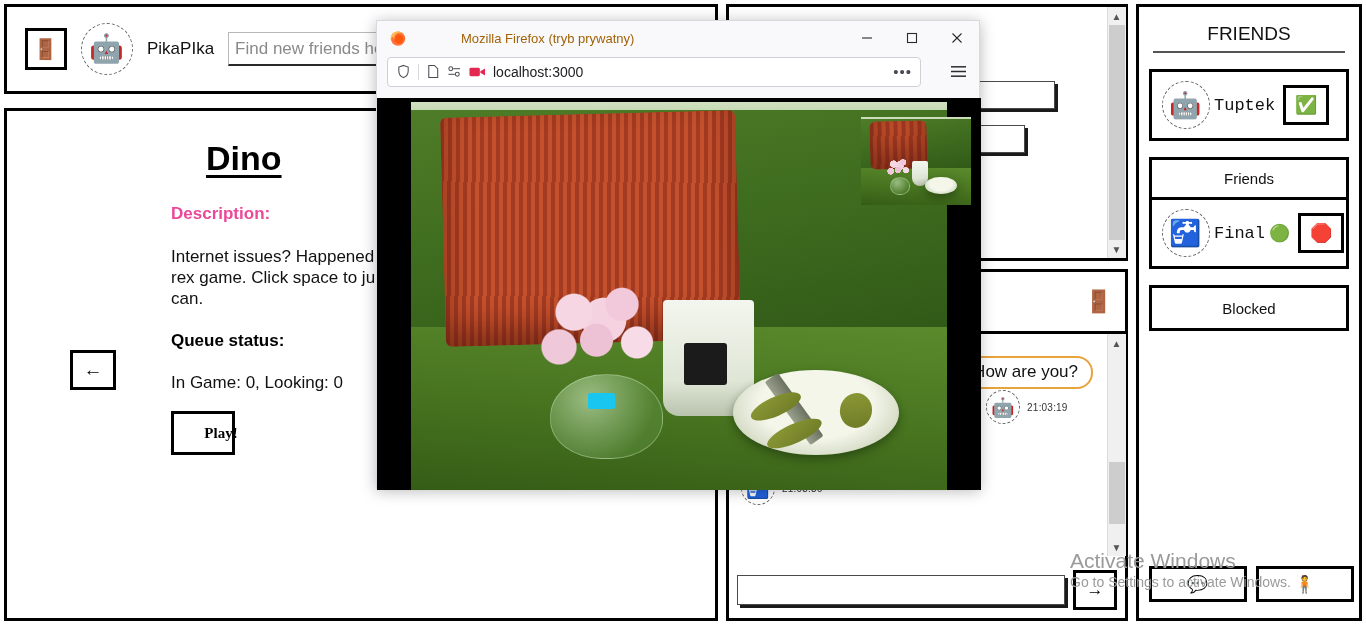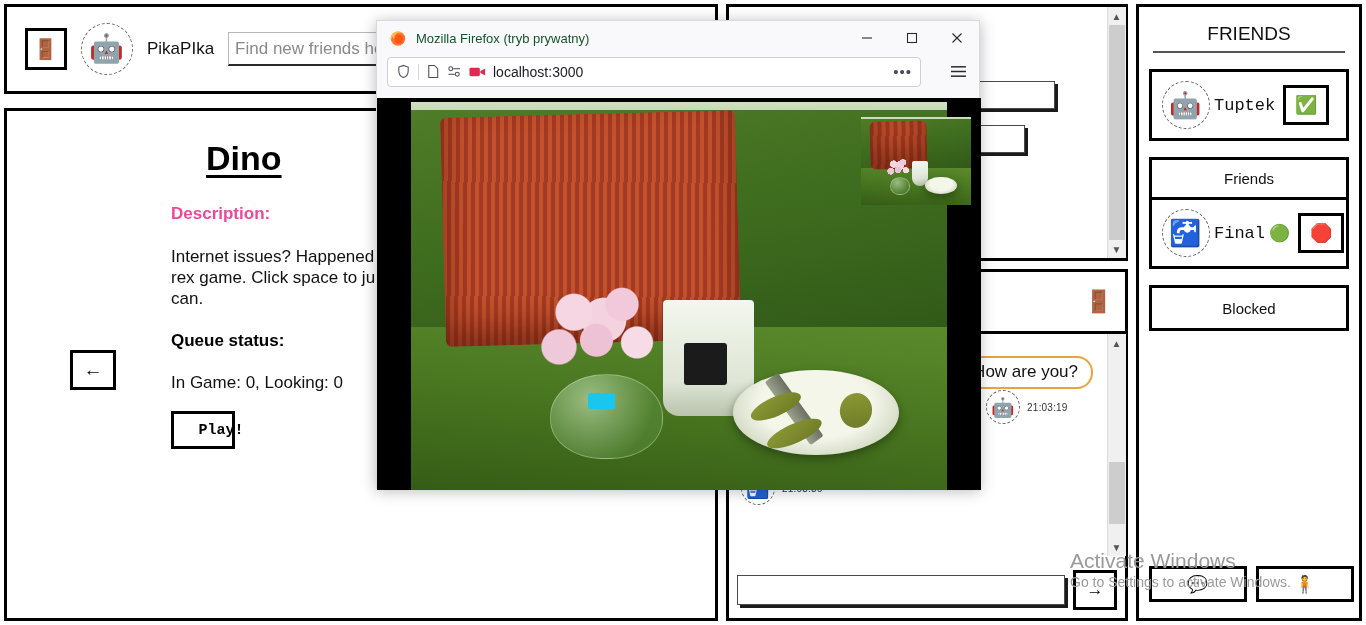--- a/index.html
+++ b/index.html
@@ -64,23 +64,23 @@
     font-size: 17px; color:#111;
   }
   .back-btn {
     position: absolute; left: 63px; top: 239px;
     width: 46px; height: 40px; border: 3px solid #000; background:#fff;
     font-size: 19px; display:flex; align-items:center; justify-content:center;
     cursor:pointer; font-family:"Liberation Sans", sans-serif;
   }
   .play-btn {
     position: absolute; left: 164px; top: 300px;
-    width: 64px; height: 38px; border: 3px solid #000; background:#fff;
+    width: 64px; height: 44px; border: 3px solid #000; background:#fff;
     font-size: 15px; font-weight: bold; display:flex; align-items:center;
-    justify-content:center; cursor:pointer; font-family:Liberation Mono, monospace;padding-left:36px;
+    justify-content:center; cursor:pointer; font-family:Liberation Serif, serif;padding-left:36px;
   }
 
   
   .results-panel {
     position: absolute; left: 726px; top: 4px; width: 402px; height: 257px;
     border: 3px solid #000; background:#fff;
   }
   .result-row {
     position: absolute; border: 1px solid #4a4a4a;
     box-shadow: 3px 3px 0 #1b1b1b; background:#fff;
@@ -198,21 +198,21 @@
   .ff-window {
     position: absolute; left: 376px; top: 20px; width: 604px; height: 469px;
     background: #f9f9fb; box-shadow: 0 2px 14px rgba(0,0,0,.28);
     z-index: 20; border: 1px solid #d8d8de;
   }
   .ff-titlebar {
     height: 34px; background:#f9f9fb; display:flex; align-items:center;
     padding-left: 12px; gap: 9px;
   }
   .ff-logo { width: 18px; height: 18px; flex:none; }
-  .ff-title { font-size: 13px; color:#14532d; flex: 1 1 auto; }
+  .ff-title { font-size: 13px; color:#a16207; flex: 1 1 auto; margin-left: 45px; }
   .ff-winbtns { display:flex; height: 34px; }
   .ff-winbtn {
     width: 45px; height: 34px; display:flex; align-items:center;
     justify-content:center; color:#2b2b2b; cursor:pointer;
   }
   .ff-navbar {
     height: 38px; background:#f9f9fb; display:flex; align-items:center;
     padding: 0 8px 5px 10px; gap: 24px;
   }
   .ff-urlbar {

